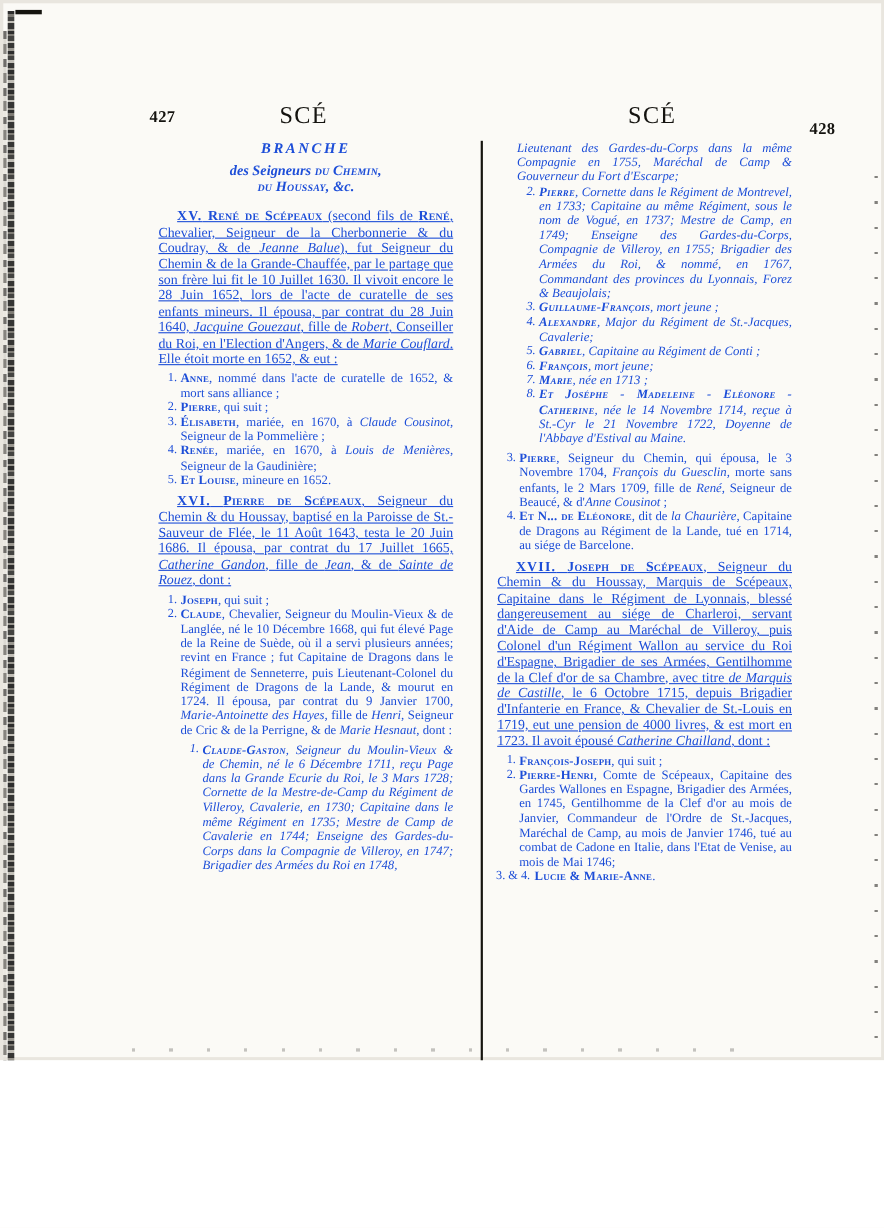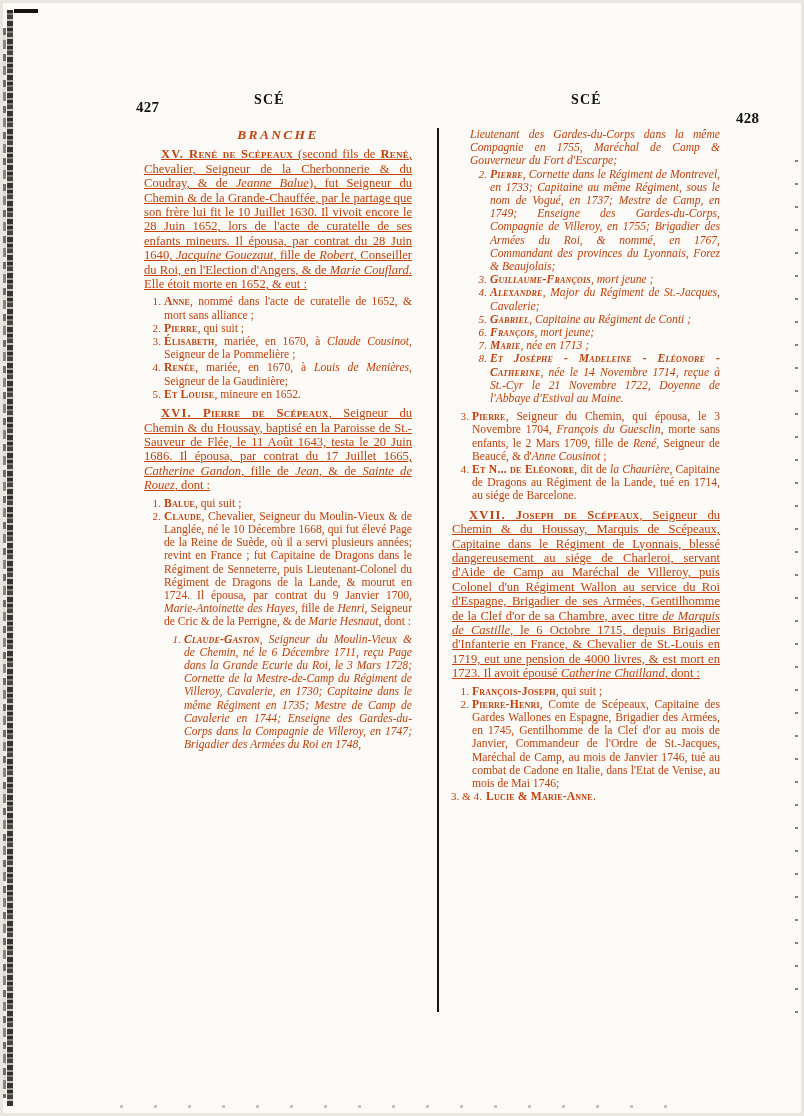--- a/index.html
+++ b/index.html
@@ -7,21 +7,21 @@
     margin: 0;
     padding: 0;
     background: #ffffff;
   }
   body {
     font-family: "Liberation Serif", "DejaVu Serif", serif;
   }
   .page {
     position: relative;
     width: 804px;
-    height: 1116px;
+    height: 964px;
     background: #fbfaf6;
     overflow: hidden;
     box-sizing: border-box;
   }
   
   .scan-frame {
     position: absolute;
     inset: 0;
     border: 3px solid #e9e6df;
     box-sizing: border-box;
@@ -94,34 +94,34 @@
     font-weight: bold;
     font-size: 15px;
     letter-spacing: .3px;
     color: #14130f;
   }
   .folio-left  { left: 136px; top: 99px; }
   .folio-right { left: 736px; top: 110px; }
 
   .running-head {
     position: absolute;
-    font-weight: bold;
-    font-size: 14px;
+    font-weight: normal;
+    font-size: 22px;
     letter-spacing: 1.2px;
     color: #14130f;
   }
   .rh-left  { left: 254px; top: 92px; }
   .rh-right { left: 571px; top: 92px; }
 
   
   .col {
     position: absolute;
     top: 128px;
     width: 268px;
-    color: #c2410c;
+    color: #1d4ed8;
     font-size: 12.6px;
     line-height: 14.4px;
     text-align: justify;
     -webkit-hyphens: none;
     hyphens: none;
   }
   .col-left  { left: 144px; }
   .col-right { left: 452px; }
 
   .col-divider {
@@ -210,20 +210,28 @@
   <div class="folio folio-left">427</div>
   <div class="running-head rh-left">SCÉ</div>
   <div class="running-head rh-right">SCÉ</div>
   <div class="folio folio-right">428</div>
 
   <div class="col-divider"></div>
 
   <div class="col col-left">
 
     <div class="branch-head">BRANCHE</div>
+    <div class="branch-sub">
+      <span class="bit">des Seigneurs</span>
+      <span class="sc">du</span>
+      <span class="sc">Chemin,</span><br>
+      <span class="sc">du</span>
+      <span class="sc">Houssay,</span>
+      <span class="bit">&amp;c.</span>
+    </div>
 
     <p class="para">
       <span class="roman">XV.</span>
       <span class="sc">René de Scépeaux</span><span> (second fils de </span><span class="sc">René</span><span>, Chevalier, Seigneur de la Cherbonnerie &amp; du Coudray, &amp; de </span><span class="it">Jeanne Balue</span><span>), fut Seigneur du Chemin &amp; de la Grande-Chauffée, par le partage que son frère lui fit le 10 Juillet 1630. Il vivoit encore le 28 Juin 1652, lors de l'acte de curatelle de ses enfants mineurs. Il épousa, par contrat du 28 Juin 1640, </span><span class="it">Jacquine Gouezaut</span><span>, fille de </span><span class="it">Robert</span><span>, Conseiller du Roi, en l'Election d'Angers, &amp; de </span><span class="it">Marie Couflard</span><span>. Elle étoit morte en 1652, &amp; eut :</span>
     </p>
 
     <ol class="enum lvl1">
       <li>
         <span class="num">1.</span>
         <span class="sc">Anne</span><span>, nommé dans l'acte de curatelle de 1652, &amp; mort sans alliance ;</span>
@@ -247,21 +255,21 @@
     </ol>
 
     <p class="para">
       <span class="roman">XVI.</span>
       <span class="sc">Pierre de Scépeaux</span><span>, Seigneur du Chemin &amp; du Houssay, baptisé en la Paroisse de St.-Sauveur de Flée, le 11 Août 1643, testa le 20 Juin 1686. Il épousa, par contrat du 17 Juillet 1665, </span><span class="it">Catherine Gandon</span><span>, fille de </span><span class="it">Jean</span><span>, &amp; de </span><span class="it">Sainte de Rouez</span><span>, dont :</span>
     </p>
 
     <ol class="enum lvl1">
       <li>
         <span class="num">1.</span>
-        <span class="sc">Balue</span><span>, qui suit ;</span>
+        <span class="sc">Joseph</span><span>, qui suit ;</span>
       </li>
       <li>
         <span class="num">2.</span>
         <span class="sc">Claude</span><span>, Chevalier, Seigneur du Moulin-Vieux &amp; de Langlée, né le 10 Décembre 1668, qui fut élevé Page de la Reine de Suède, où il a servi plusieurs années; revint en France ; fut Capitaine de Dragons dans le Régiment de Senneterre, puis Lieutenant-Colonel du Régiment de Dragons de la Lande, &amp; mourut en 1724. Il épousa, par contrat du 9 Janvier 1700, </span><span class="it">Marie-Antoinette des Hayes</span><span>, fille de </span><span class="it">Henri</span><span>, Seigneur de Cric &amp; de la Perrigne, &amp; de </span><span class="it">Marie Hesnaut</span><span>, dont :</span>
 
         <ol class="enum lvl2">
           <li>
             <span class="num">1.</span>
             <span class="sc">Claude-Gaston</span><span>, Seigneur du Moulin-Vieux &amp; de Chemin, né le 6 Décembre 1711, reçu Page dans la Grande Ecurie du Roi, le 3 Mars 1728; Cornette de la Mestre-de-Camp du Régiment de Villeroy, Cavalerie, en 1730; Capitaine dans le même Régiment en 1735; Mestre de Camp de Cavalerie en 1744; Enseigne des Gardes-du-Corps dans la Compagnie de Villeroy, en 1747; Brigadier des Armées du Roi en 1748,</span>
           </li>

